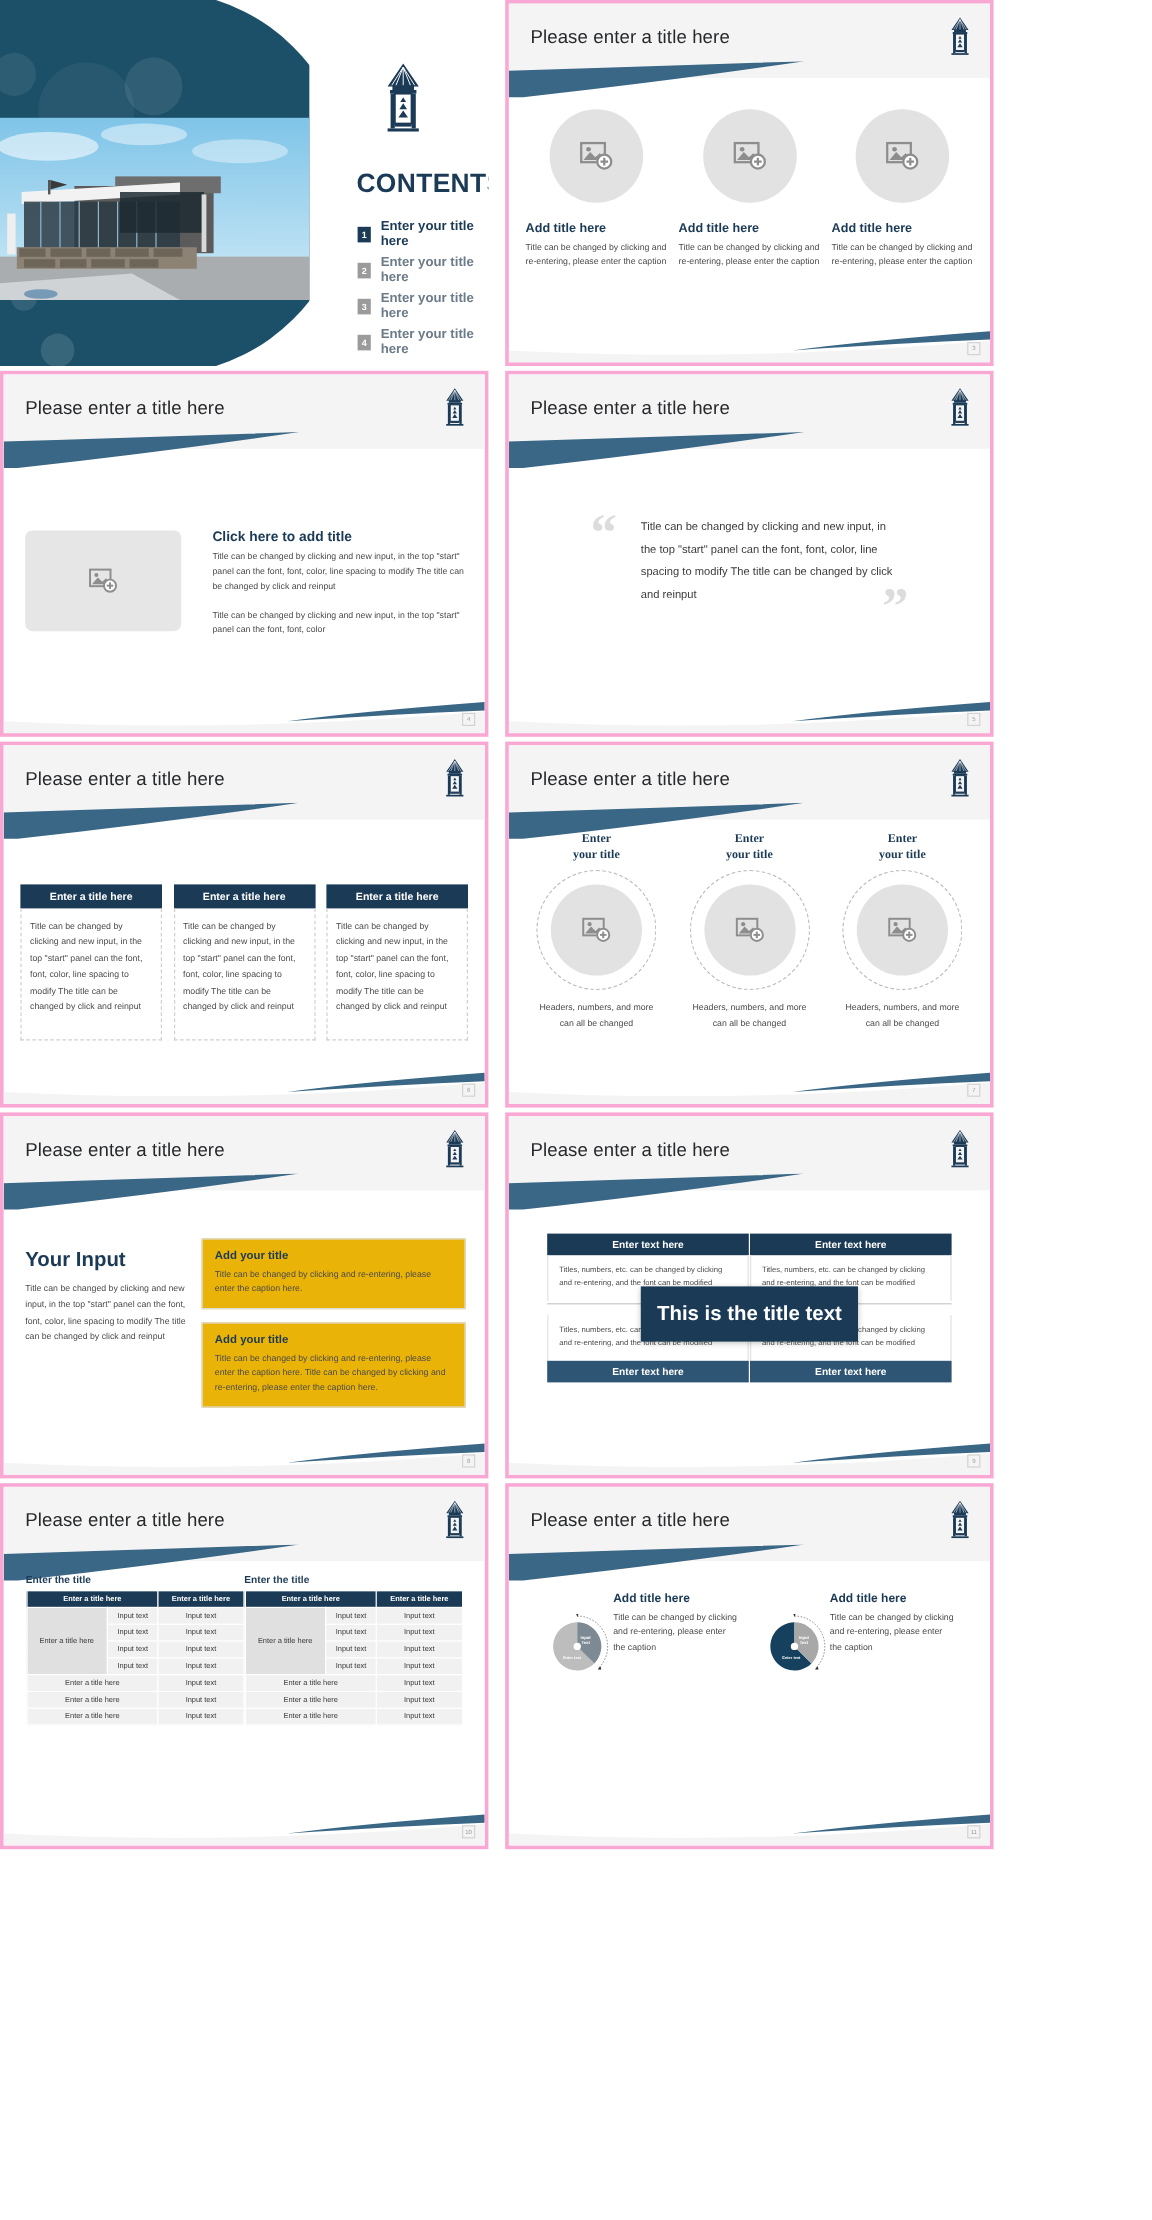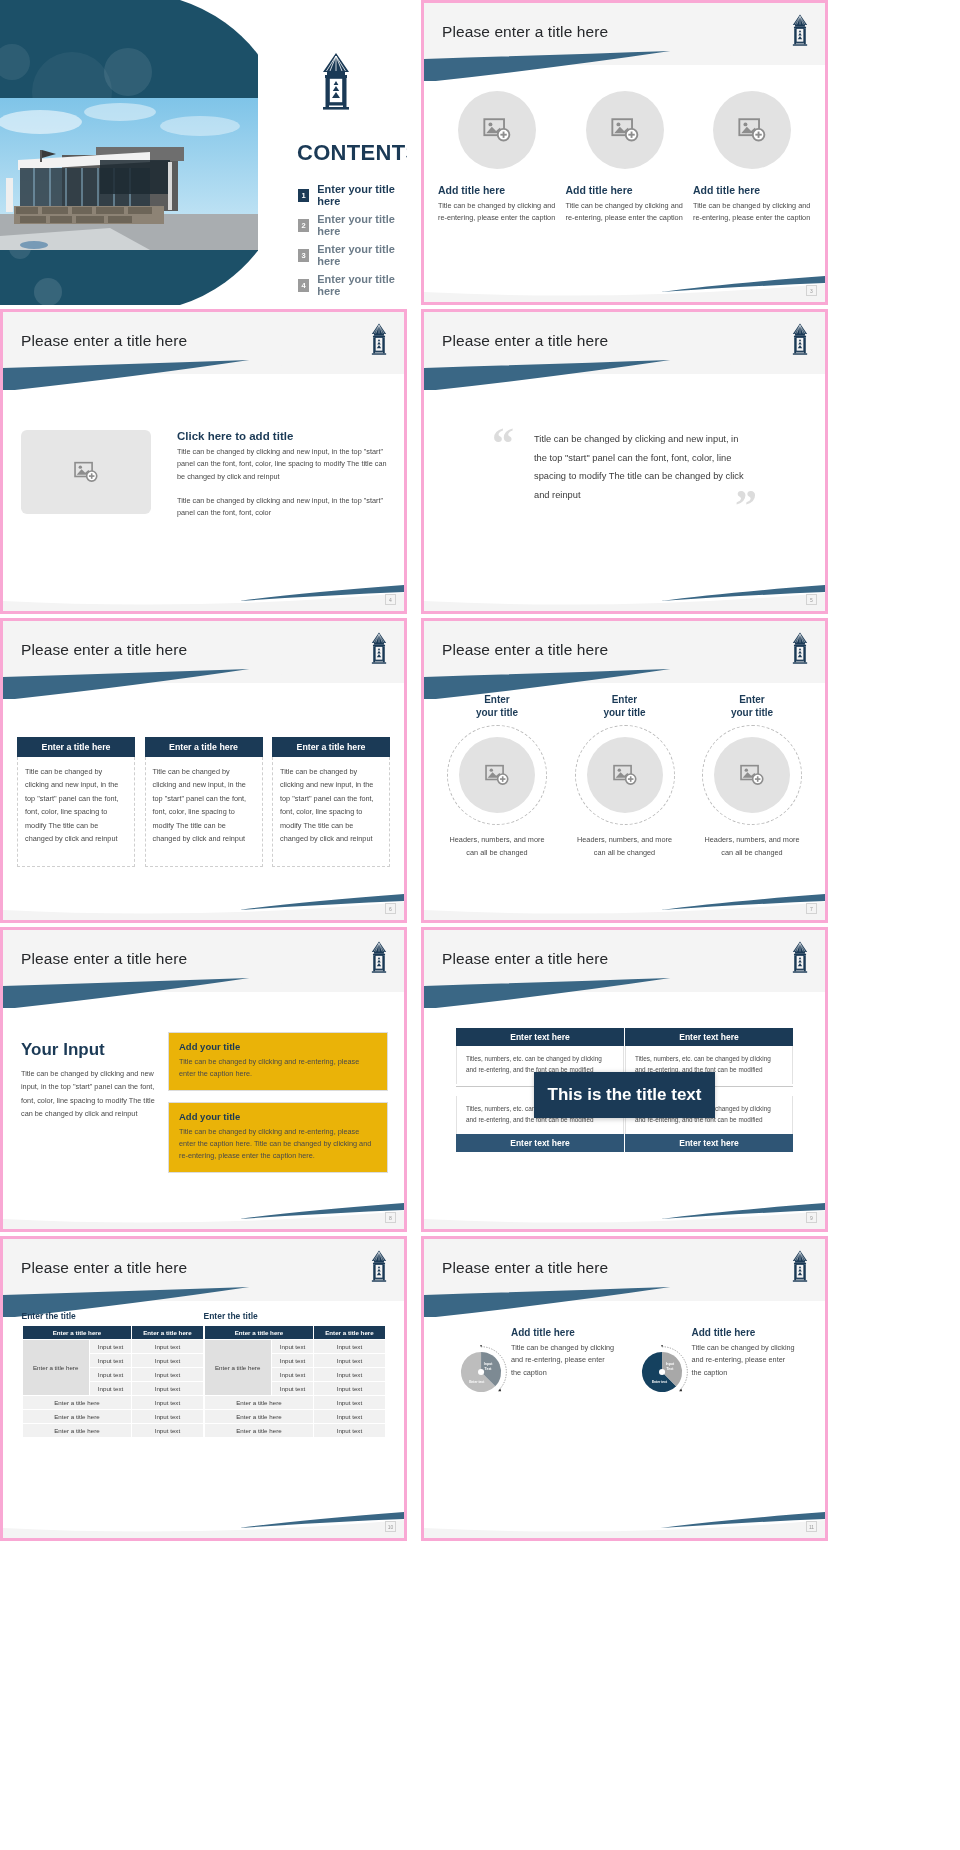--- a/index.html
+++ b/index.html
@@ -97,21 +97,21 @@
   .s2-wrap { position: absolute; top: 88px; left: 14px; right: 14px;
              display: flex; justify-content: space-between; }
   .s2-col { width: 118px; display: flex; flex-direction: column; align-items: center; }
   .s2-col .ph-circle { width: 78px; height: 78px; }
   .s2-t { font-size: 10.5px; font-weight: 700; color: #1b3a56; margin-top: 15px;
           align-self: flex-start; }
   .s2-d { font-size: 7.3px; color: #4a4a4a; line-height: 1.62; margin-top: 4px;
           align-self: flex-start; width: 100%; }
 
   
-  .s3-wrap { position: absolute; top: 118px; left: 18px; right: 14px; display: flex; justify-content: space-between; }
+  .s3-wrap { position: absolute; top: 130px; left: 18px; right: 14px; display: flex; justify-content: space-between; }
   .s3-img { width: 130px; height: 84px; }
   .s3-img .ico { width: 26px; height: 26px; }
   .s3-txt { margin-left: 26px; flex: 1; }
   .s3-h { font-size: 11.5px; font-weight: 700; color: #1b3a56; }
   .s3-p { font-size: 7.3px; color: #4a4a4a; line-height: 1.68; margin-top: 4px; }
   .s3-p2 { margin-top: 12px; }
 
   
   .q-open { position: absolute; left: 68px; top: 116px;
             font-size: 44px; color: #dcdcdc; font-weight: 700;
@@ -130,21 +130,21 @@
              text-align: center; padding: 5px 0; }
   .s5-body { font-size: 7.3px; color: #4a4a4a; line-height: 1.85; padding: 8px 7px 0 7px;
              border-left: 1px dashed #cfcfcf; border-right: 1px dashed #cfcfcf;
              border-bottom: 1px dashed #cfcfcf; min-height: 110px; }
 
   
   .s6-wrap { position: absolute; top: 72px; left: 12px; right: 12px;
              display: flex; justify-content: space-between; }
   .s6-col { width: 122px; display: flex; flex-direction: column; align-items: center; }
   .s6-t { font-size: 10px; font-weight: 700; color: #1b3a56; text-align: center;
-          line-height: 1.3; }
+          line-height: 1.3; font-family: Liberation Serif, serif; }
   .s6-ringwrap { position: relative; width: 100px; height: 100px; margin-top: 6px; }
   .s6-ring { position: absolute; inset: 0; border: 1px dashed #bdbdbd; border-radius: 50%; }
   .s6-col .ph-circle { position: absolute; left: 12px; top: 12px; width: 76px; height: 76px; }
   .s6-d { font-size: 7.3px; color: #4a4a4a; line-height: 1.72; text-align: center;
           margin-top: 9px; width: 96px; }
 
   
   .s7-left { position: absolute; left: 18px; top: 110px; width: 135px; }
   .s7-h { font-size: 17px; font-weight: 700; color: #1b3a56; }
   .s7-p { font-size: 7.3px; color: #4a4a4a; line-height: 1.85; margin-top: 7px; }

